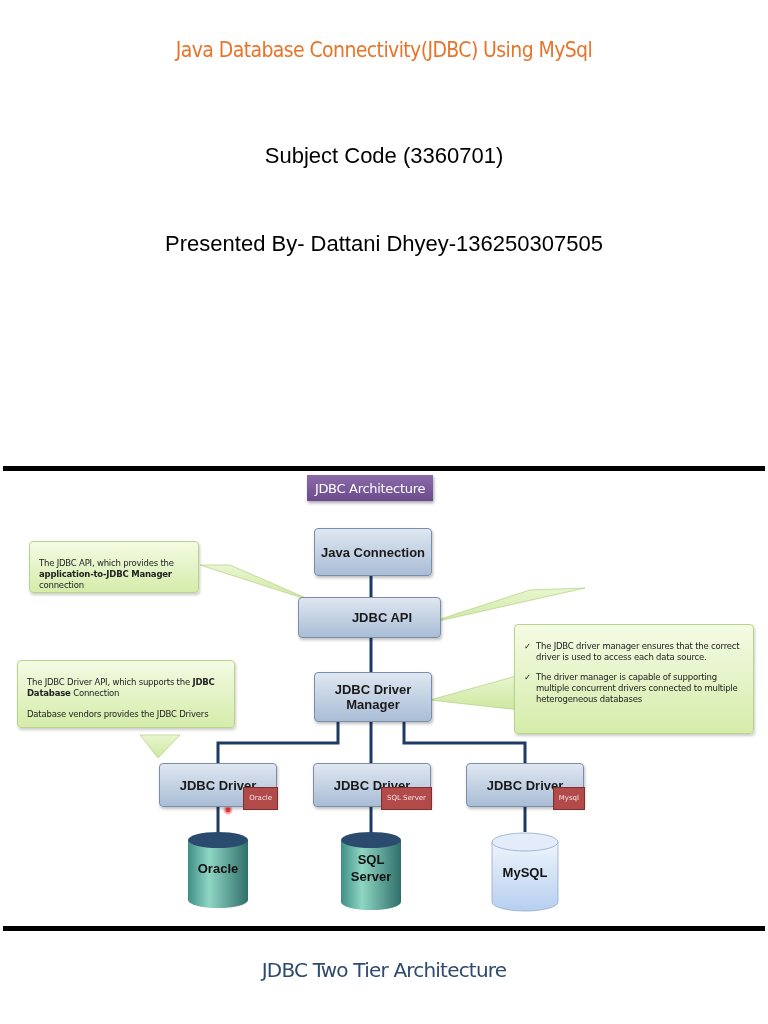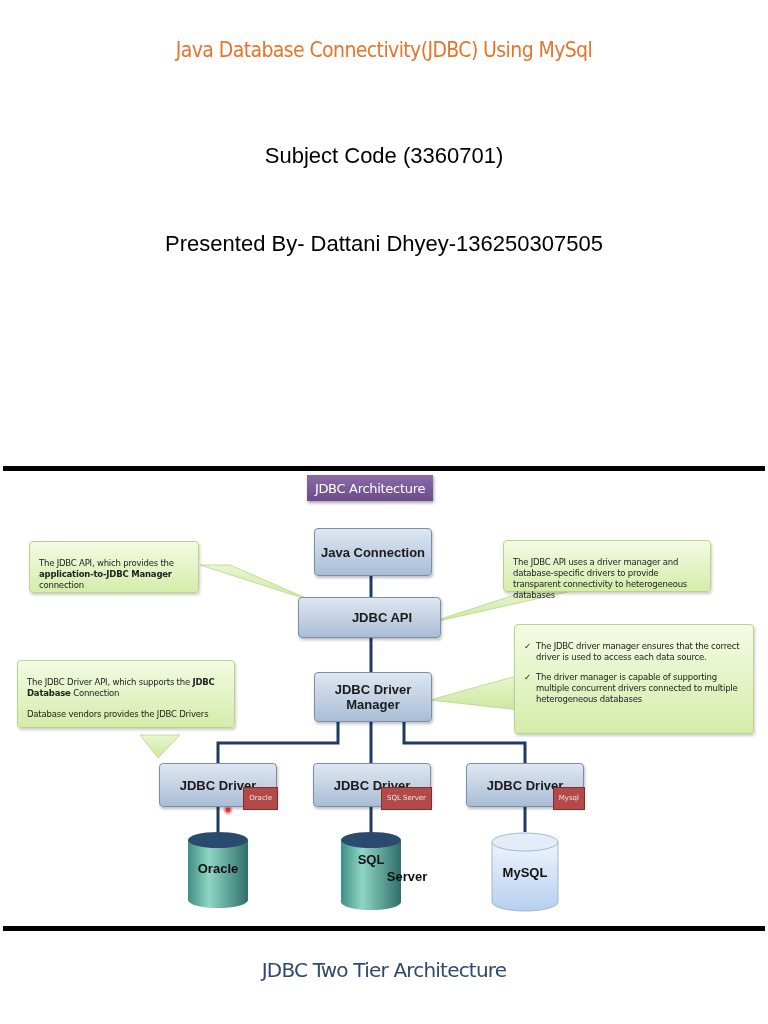--- a/index.html
+++ b/index.html
@@ -146,31 +146,30 @@
   <div class="node" style="left:466px; top:293px; width:116px; height:42px;">
     <span>JDBC Driver</span>
     <span class="tag">Mysql</span>
   </div>
 
   <div class="db" style="left:188px; top:391px; width:60px;">
     <span class="label" style="top:0;">Oracle</span>
   </div>
   <div class="db" style="left:341px; top:382px; width:60px;">
     <span class="label" style="top:0;">SQL</span>
-    <span class="label" style="top:17px;padding-left:36px;">Server</span>
+    <span class="label" style="top:17px;">Server</span>
   </div>
   <div class="db" style="left:492px; top:395px; width:66px;">
     <span class="label" style="top:0;">MySQL</span>
   </div>
 
   <div class="callout" style="left:29px; top:71px; width:170px; height:52px;">
     <span>The JDBC API, which provides the </span><b>application-to-JDBC Manager</b><span> connection</span>
   </div>
 
-  <div class="callout" style="left:503px; top:70px; width:208px; height:52px;">The JDBC API uses a driver manager and database-specific drivers to provide transparent connectivity to heterogeneous databases</div>
 
   <div class="callout" style="left:514px; top:154px; width:240px; height:110px;">
     <ul>
       <li><span class="check">✓</span><span>The JDBC driver manager ensures that the correct driver is used to access each data source.</span></li>
       <li><span class="check">✓</span><span>The driver manager is capable of supporting multiple concurrent drivers connected to multiple heterogeneous databases</span></li>
     </ul>
   </div>
 
   <div class="callout" style="left:17px; top:190px; width:218px; height:68px;">
     <div><span>The JDBC Driver API, which supports the </span><b>JDBC Database</b><span> Connection</span></div>

